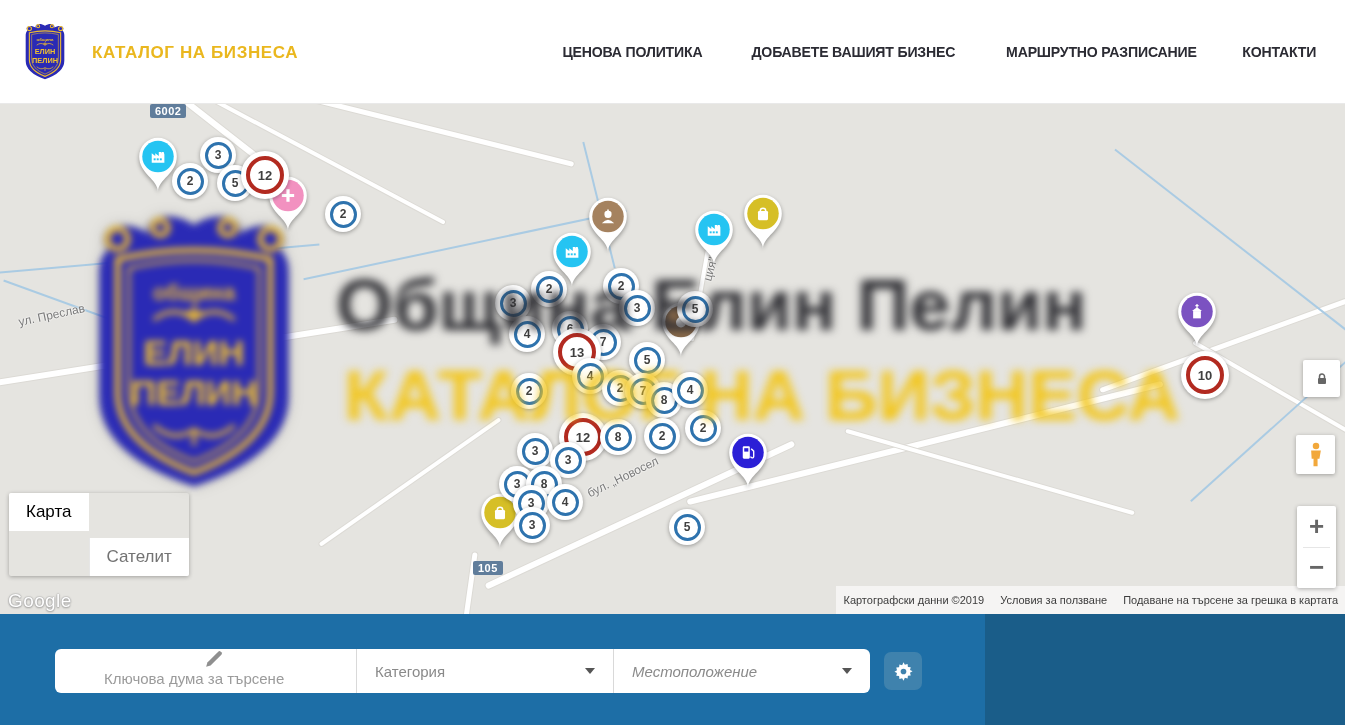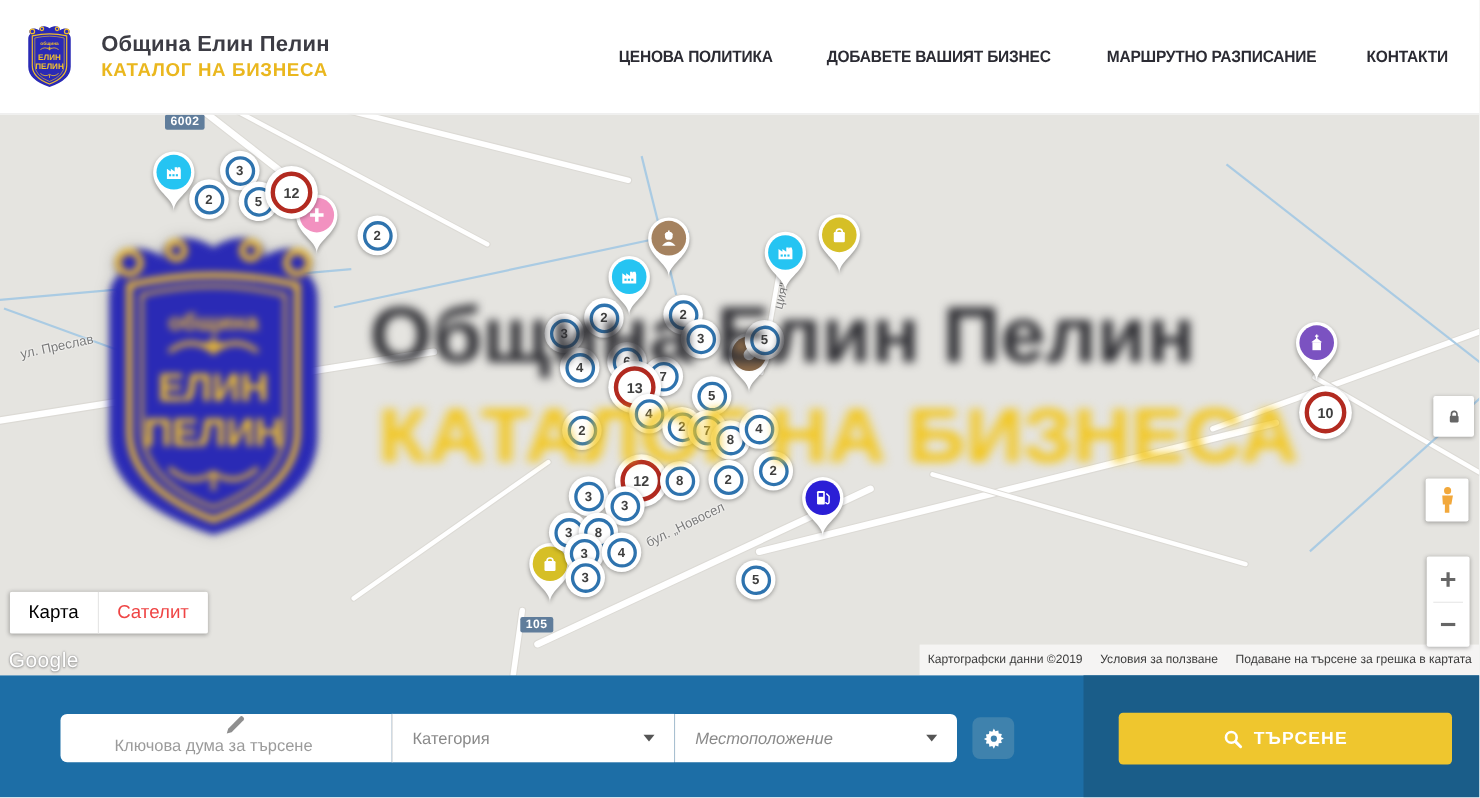--- a/index.html
+++ b/index.html
@@ -44,21 +44,21 @@
               filter:blur(4.5px); letter-spacing:0; white-space:nowrap; transform:scaleX(1.02); transform-origin:left; }
   .wm-sub { left:344px; top:252px; font-size:70px; font-weight:700; color:#f2c61d;
             filter:blur(4.5px); white-space:nowrap; transform:scaleX(1.04); transform-origin:left; }
 
   
   .maptype { position:absolute; left:9px; bottom:38px; display:flex; z-index:20;
              box-shadow:0 1px 4px rgba(0,0,0,.3); border-radius:2px; overflow:hidden; }
   .maptype .mt-btn { background:#fff; height:38px; display:flex; align-items:center; justify-content:center;
                      padding:0 17px; font-size:17px; cursor:pointer; }
   .maptype .mt-btn.active { font-weight:500; color:#000; }
-  .maptype .mt-btn.inactive { color:#ef4444; border-left:1px solid #e6e6e6; }
+  .maptype .mt-btn.inactive { color:#737373; border-left:1px solid #e6e6e6;margin-top:45px; }
   .google-logo { position:absolute; left:8px; bottom:2px; z-index:20; font-size:19px; font-weight:500; color:#fff;
                  letter-spacing:.4px; cursor:pointer;
                  text-shadow:0 0 1px #9e9e9e, 0 0 2px #9e9e9e, 0 1px 2px rgba(0,0,0,.3); }
   .attribution { position:absolute; right:0; bottom:0; height:18px; z-index:20; display:flex; align-items:center;
                  gap:16px; background:rgba(250,250,250,.75); padding:14px 7px; font-size:11px; color:#3c3c3c; }
   .attribution span { white-space:nowrap; }
   .attribution .link { cursor:pointer; }
   .ctl { position:absolute; background:#fff; z-index:20; box-shadow:0 1px 4px rgba(0,0,0,.3); border-radius:2px;
          display:flex; align-items:center; justify-content:center; cursor:pointer; }
   .ctl-lock { right:5px; top:256px; width:37px; height:37px; }
@@ -106,21 +106,20 @@
           <path d="M16 21 Q50 13 84 21 L84 80 Q84 103 50 116 Q16 103 16 80 Z"></path>
           <path d="M21 25 Q50 18 79 25 L79 78 Q79 100 50 111 Q21 100 21 78 Z" stroke-width="1.2"></path>
         </g>
         <text x="50" y="39" text-anchor="middle" font-size="9.5" font-weight="bold" fill="#eebc2f">община</text>
         <path d="M32 48 Q41 41 50 48 Q59 41 68 48 M50 42 v7 M46 45 h8" stroke="#eebc2f" fill="none" stroke-width="1.6"></path>
         <text x="50" y="68" text-anchor="middle" font-size="16" font-weight="bold" fill="#f2c22e">ЕЛИН</text>
         <text x="50" y="86" text-anchor="middle" font-size="16" font-weight="bold" fill="#f2c22e">ПЕЛИН</text>
         <path d="M32 95 Q41 103 50 97 Q59 103 68 95 M50 98 v6" stroke="#eebc2f" fill="none" stroke-width="1.6"></path>
       </svg>
       <div class="brand-text">
-        <div class="brand-title">Община Елин Пелин</div>
         <div class="brand-sub">КАТАЛОГ НА БИЗНЕСА</div>
       </div>
     </div>
     <nav>
       <div class="nav-item">ЦЕНОВА ПОЛИТИКА</div>
       <div class="nav-item">ДОБАВЕТЕ ВАШИЯТ БИЗНЕС</div>
       <div class="nav-item">МАРШРУТНО РАЗПИСАНИЕ</div>
       <div class="nav-item">КОНТАКТИ</div>
     </nav>
   </header>
@@ -418,21 +417,14 @@
       </div>
     </div>
 
     <button class="gear-btn">
       <svg width="21" height="21" viewBox="0 0 20 20">
         <path fill="#fff" d="M10 1.2 l1.3 2.4 2.6-.7.3 2.7 2.7.3-.7 2.6 2.4 1.3-2.4 1.3.7 2.6-2.7.3-.3 2.7-2.6-.7L10 18.8 l-1.3-2.4-2.6.7-.3-2.7-2.7-.3.7-2.6L1.4 10.2 l2.4-1.3-.7-2.6 2.7-.3.3-2.7 2.6.7z"></path>
         <circle cx="10" cy="10" r="2.7" fill="#3f82ad"></circle>
       </svg>
     </button>
 
-    <button class="search-btn">
-      <svg width="18" height="18" viewBox="0 0 20 20">
-        <circle cx="8.2" cy="8.2" r="5.4" fill="none" stroke="#fff" stroke-width="2.6"></circle>
-        <path d="M12.4 12.4 L17.6 17.6" stroke="#fff" stroke-width="3" stroke-linecap="round"></path>
-      </svg>
-      <span>ТЪРСЕНЕ</span>
-    </button>
   </div>
 </div>
 
 </body></html>

